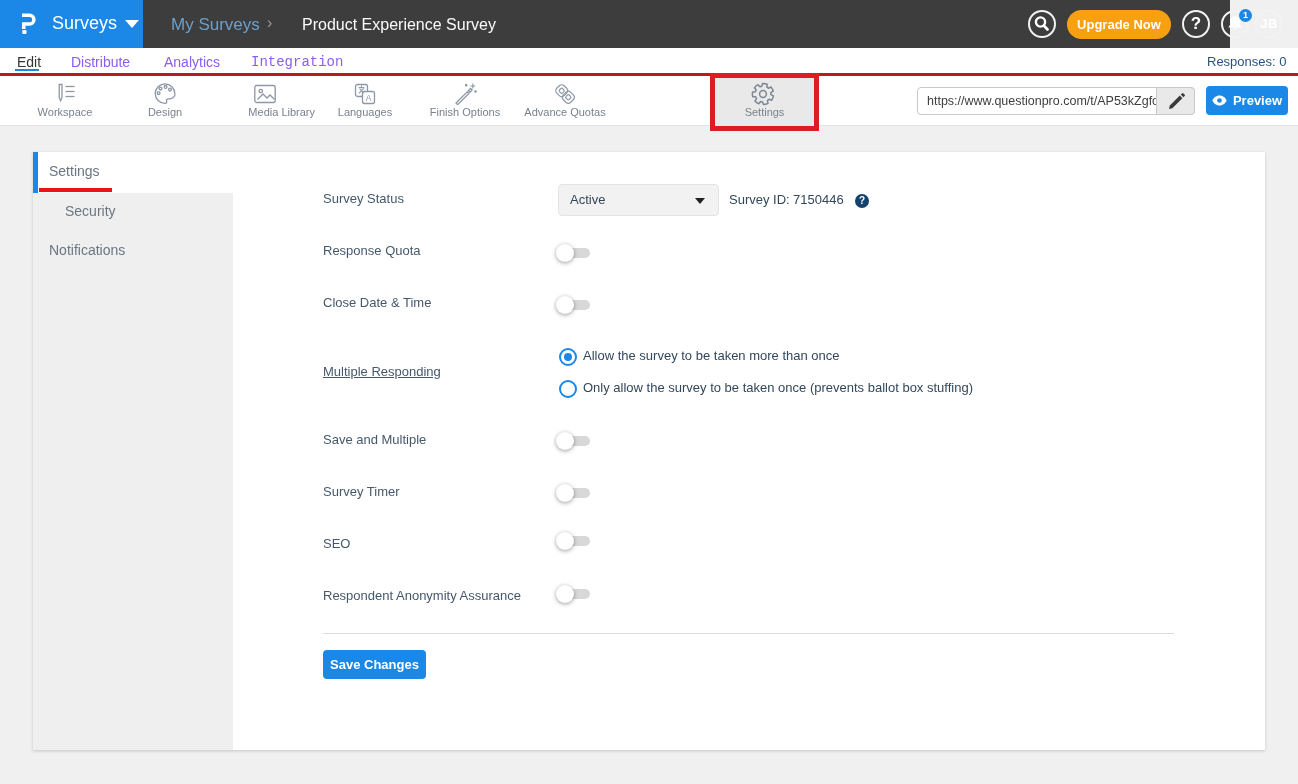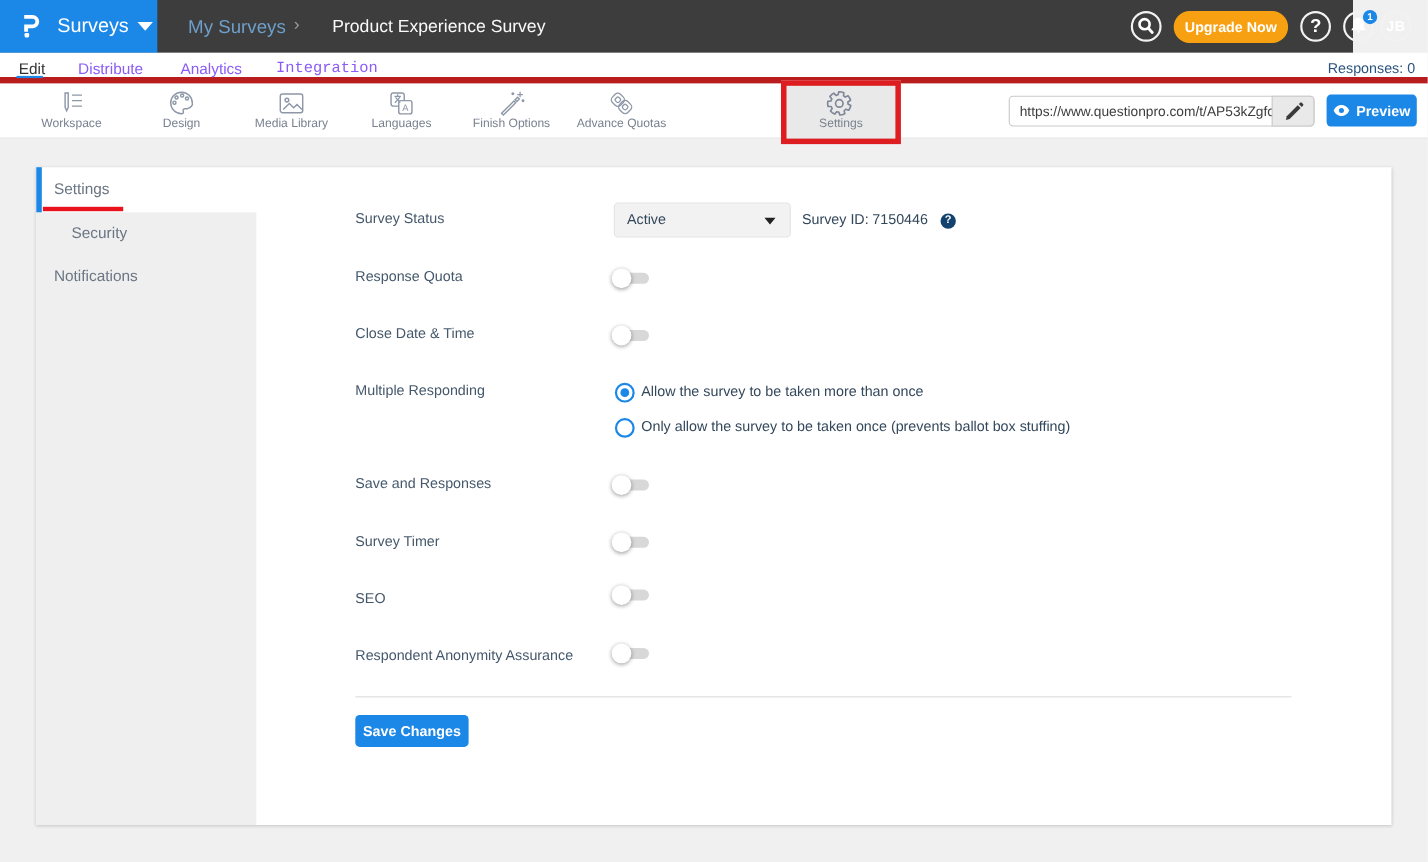--- a/index.html
+++ b/index.html
@@ -15,21 +15,21 @@
 .crumb1 { position:absolute; left:171px; top:15px; font-size:17px; color:#6d9fca; }
 .crumbsep { position:absolute; left:267px; top:14px; font-size:16px; color:#9a9a9a; }
 .crumb2 { position:absolute; left:302px; top:16px; font-size:16px; color:#fafafa; }
 .circbtn { position:absolute; top:10px; width:28px; height:28px; border:2px solid #f2f2f2; border-radius:50%; }
 .upgrade { position:absolute; left:1067px; top:10px; width:104px; height:29px; background:#f7a011; border-radius:15px; color:#fff; font-size:13px; font-weight:bold; text-align:center; line-height:29px; }
 .qmark { color:#fff; font-weight:bold; font-size:17px; text-align:center; line-height:23px; }
 .jb { color:#fff; font-weight:bold; font-size:13px; text-align:center; line-height:24px; letter-spacing:0.5px; }
 .badge { position:absolute; left:1239px; top:9px; width:13px; height:13px; background:#1b87e6; border-radius:50%; color:#fff; font-size:9px; font-weight:bold; text-align:center; line-height:13px; }
 
 
-.tabrow { position:absolute; left:0; top:48px; width:1298px; height:28px; background:#fff; border-bottom:6px solid #b91c1c; }
+.tabrow { position:absolute; left:0; top:48px; width:1298px; height:28px; background:#fff; border-bottom:3px solid #b91c1c; }
 .tab { position:absolute; top:6px; font-size:14px; color:#8b5cf6; }
 .tab.edit { color:#333; }
 .editline { position:absolute; left:15px; top:21px; width:24px; height:2px; background:#1b87e6; }
 .responses { position:absolute; left:1207px; top:6px; font-size:13px; color:#29537e; }
 
 
 .toolbar { position:absolute; left:0; top:76px; width:1298px; height:50px; background:#fff; border-bottom:1px solid #e3e3e3; }
 .titem { position:absolute; top:0; width:100px; height:49px; text-align:center; }
 .titem .lbl { position:absolute; top:30px; width:100%; font-size:11px; color:#78828f; }
 .titem svg { position:absolute; top:6px; left:38px; }
@@ -119,21 +119,21 @@
   <div class="titem" style="left:115px;">
     <svg width="24" height="24" viewBox="0 0 24 24" fill="none" stroke="#8d97a7" stroke-width="1.3">
       <path d="M12 1.8 a9.8 9.8 0 0 0 0 19.6 c1.8 0 2 -1.2 1.6 -2.2 c-0.5 -1.3 0.2 -2.4 1.7 -2.4 h2 a9 4.9 0 0 0 4.5 -5.2 a9.8 9.8 0 0 0 -9.8 -9.8 z"></path>
       <circle cx="7.5" cy="6.6" r="1.4"></circle>
         <circle cx="12.6" cy="4.9" r="1.4"></circle>
         <circle cx="17" cy="7.6" r="1.4"></circle>
         <circle cx="5.6" cy="11.3" r="1.4"></circle>
     </svg>
     <div class="lbl">Design</div>
   </div>
-  <div class="titem" style="left:215px;">
+  <div class="titem" style="left:215px;text-align:right;">
     <svg width="24" height="24" viewBox="0 0 24 24" fill="none" stroke="#8d97a7" stroke-width="1.3">
       <rect x="1.8" y="3.5" width="20.4" height="17" rx="2"></rect>
       <circle cx="7.8" cy="9" r="1.7"></circle>
       <path d="M4.5 17.5 l5.5 -5.5 l4 4 l3 -3 l4.5 4.5"></path>
     </svg>
     <div class="lbl">Media Library</div>
   </div>
   <div class="titem" style="left:315px;">
     <svg width="24" height="24" viewBox="0 0 24 24" fill="none" stroke="#8d97a7" stroke-width="1.3">
       <rect x="2.5" y="2.5" width="12" height="12" rx="2"></rect>
@@ -207,29 +207,29 @@
       <div class="track"></div>
       <div class="knob"></div>
     </div>
 
   <span class="flabel" style="top:143px;">Close Date &amp; Time</span>
   <div class="toggle" style="left:523px; top:144px;">
       <div class="track"></div>
       <div class="knob"></div>
     </div>
 
-  <span class="flabel" style="top:195px;">Multiple Responding</span>
+  <span class="flabel" style="top:212px;text-decoration:underline;">Multiple Responding</span>
   <div class="radio" style="left:526px; top:196px;">
       <div class="dot"></div>
     </div>
   <span class="rlabel" style="left:550px; top:196px;">Allow the survey to be taken more than once</span>
   <div class="radio" style="left:526px; top:228px;"></div>
   <span class="rlabel" style="left:550px; top:228px;">Only allow the survey to be taken once (prevents ballot box stuffing)</span>
 
-  <span class="flabel" style="top:280px;">Save and Responses</span>
+  <span class="flabel" style="top:280px;">Save and Multiple</span>
   <div class="toggle" style="left:523px; top:280px;">
       <div class="track"></div>
       <div class="knob"></div>
     </div>
 
   <span class="flabel" style="top:332px;">Survey Timer</span>
   <div class="toggle" style="left:523px; top:332px;">
       <div class="track"></div>
       <div class="knob"></div>
     </div>

